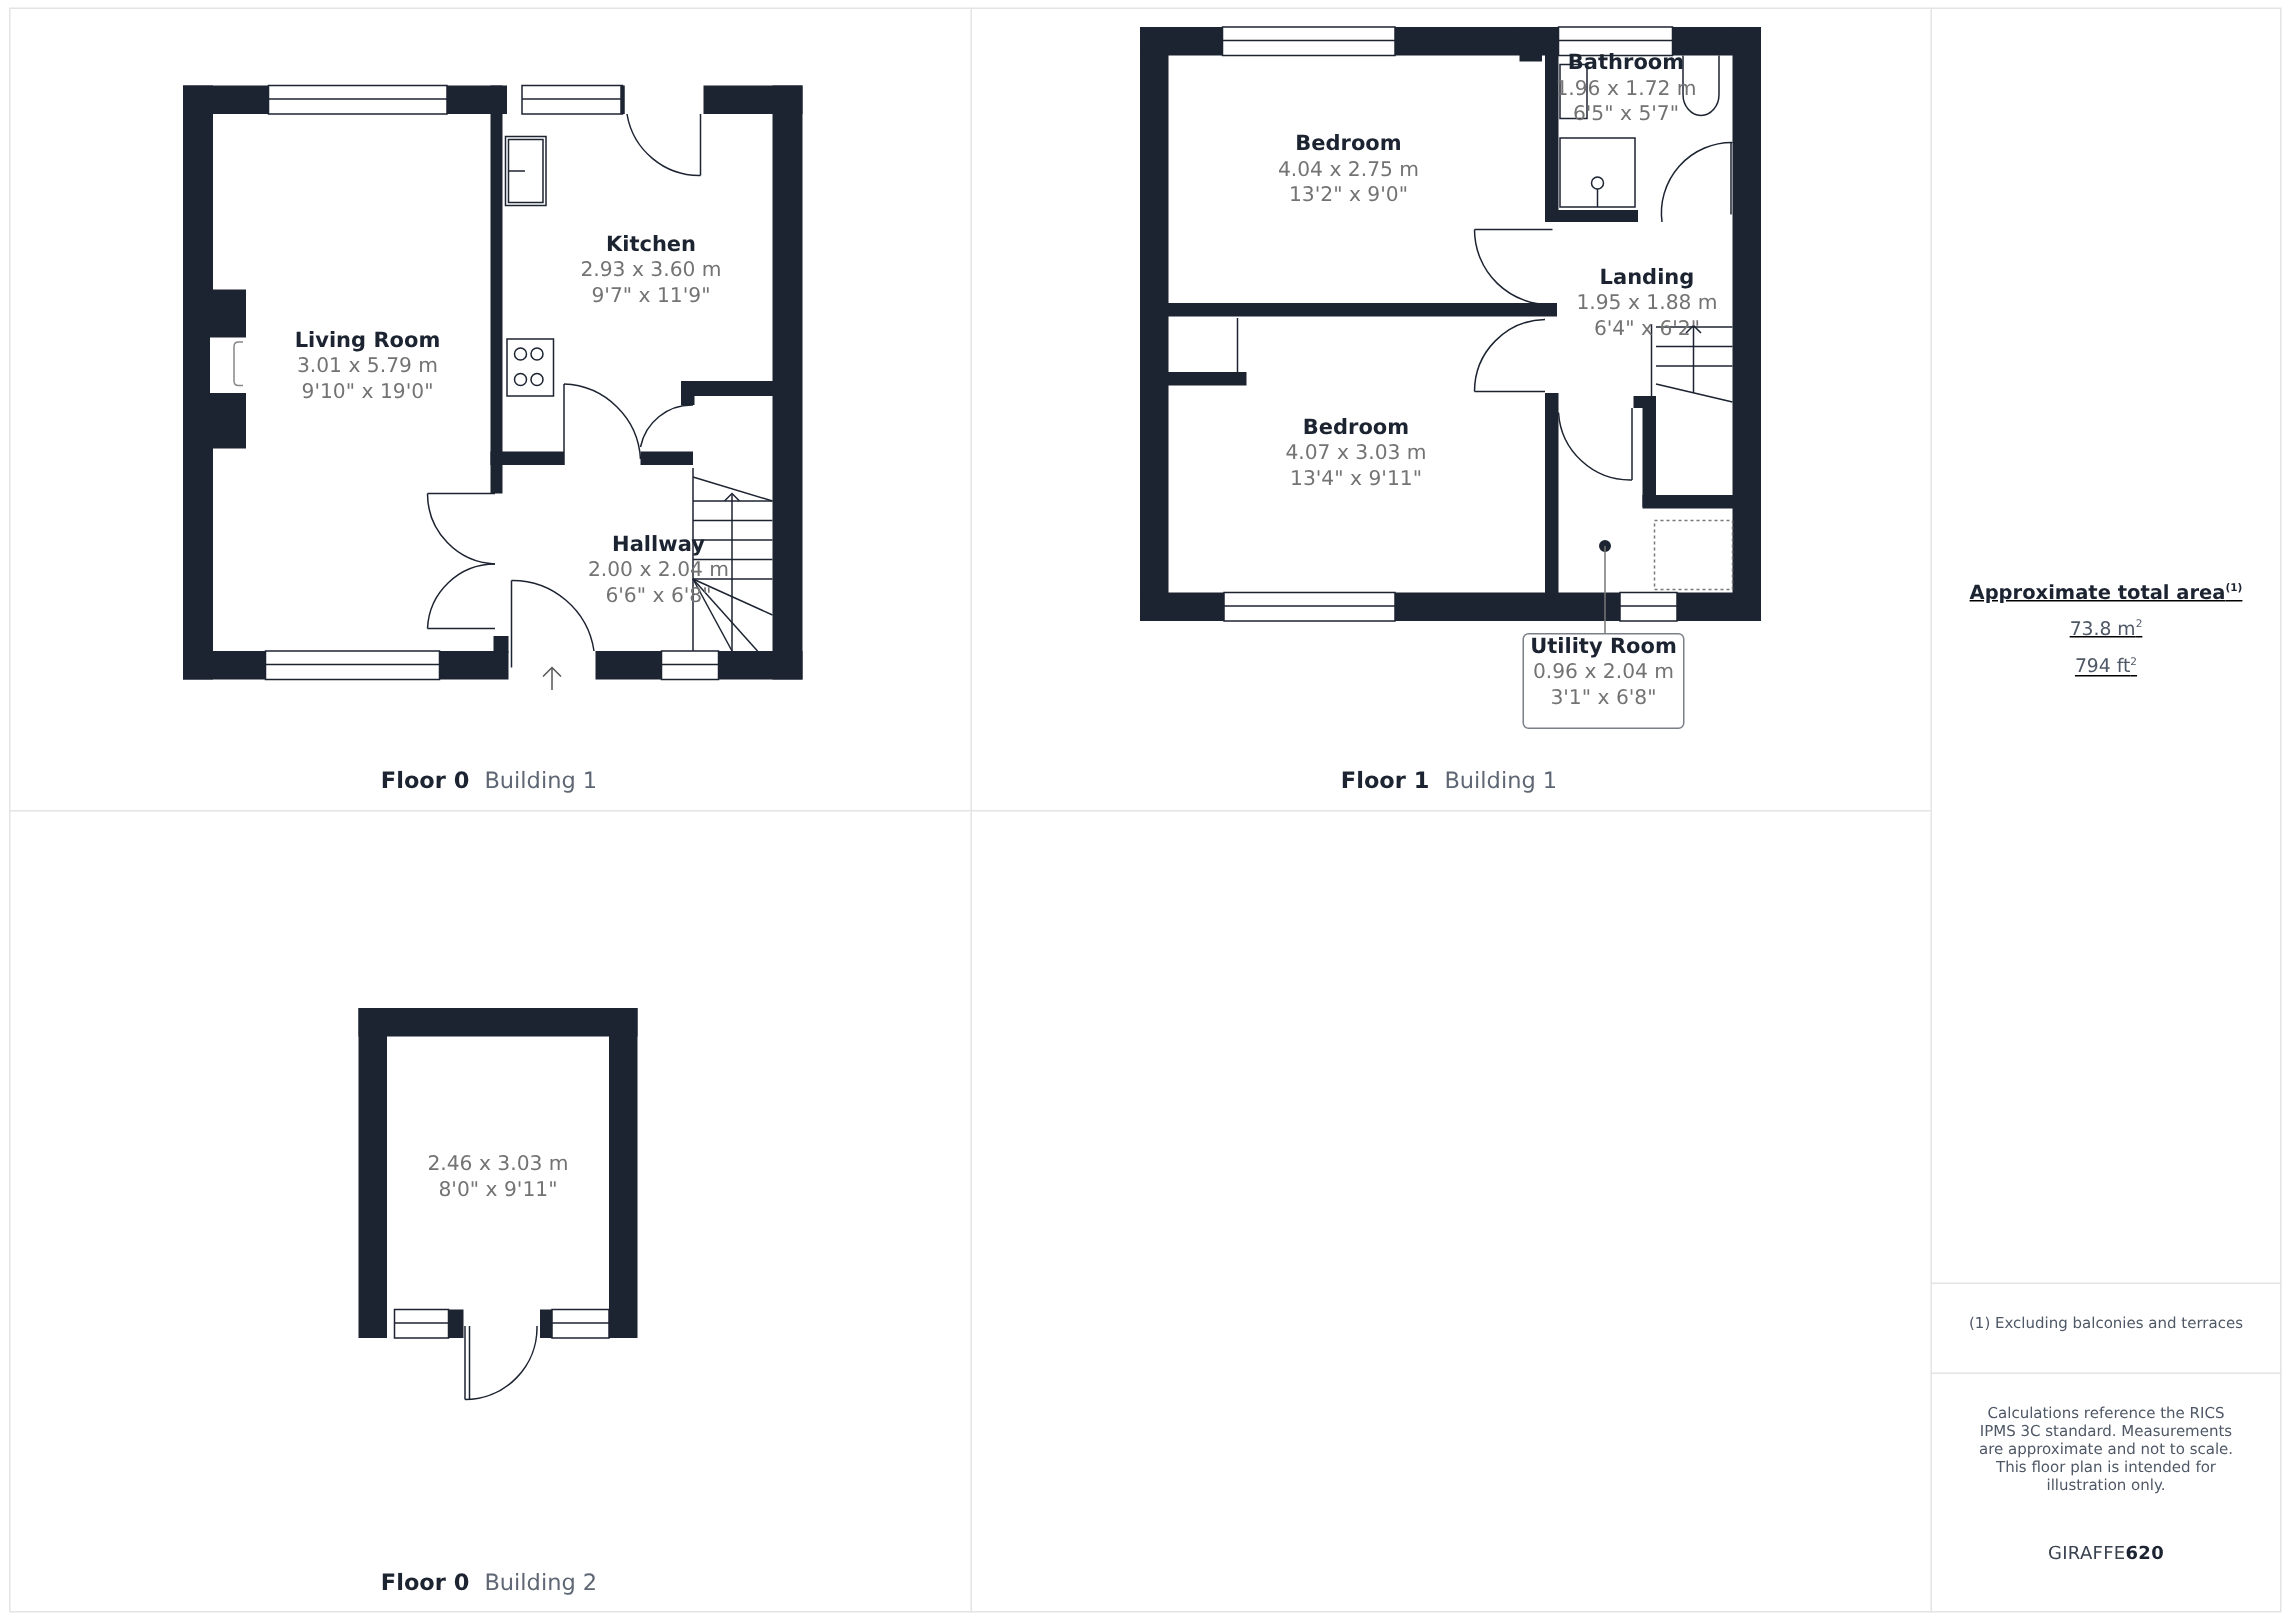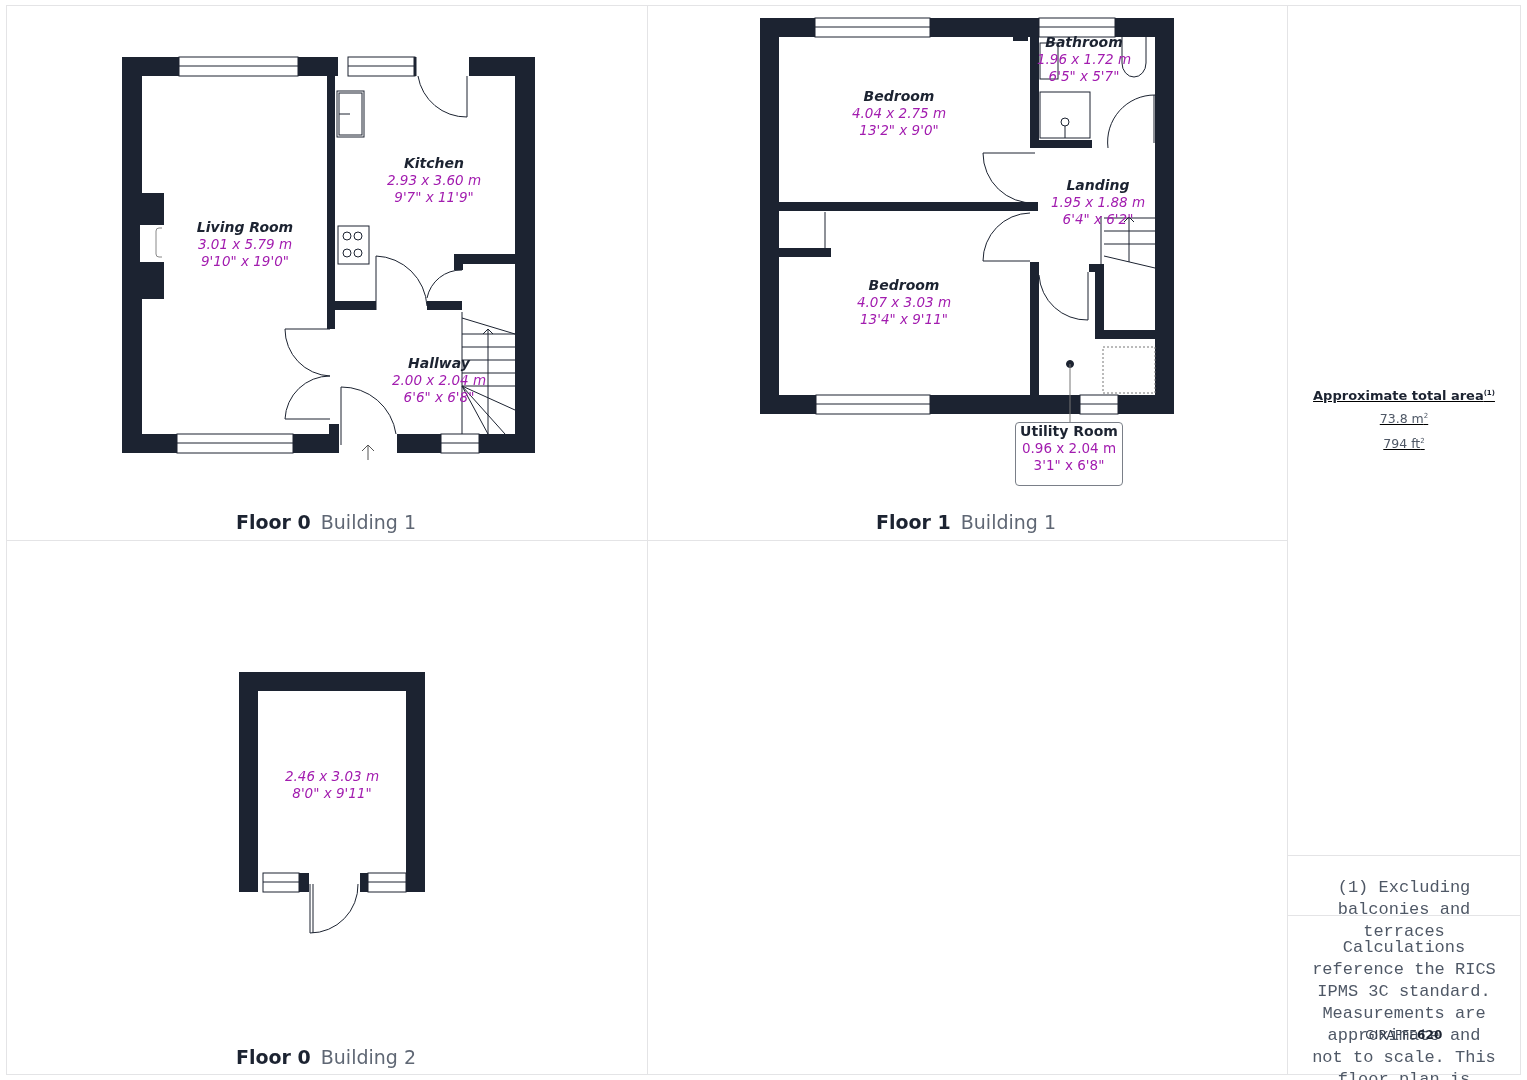--- a/index.html
+++ b/index.html
@@ -3,35 +3,35 @@
 <meta charset="utf-8">
 <style>
   html, body { margin: 0; padding: 0; background: #ffffff; }
   body { width: 1527px; height: 1080px; position: relative; overflow: hidden;
          font-family: "DejaVu Sans", "Liberation Sans", sans-serif; }
   .frame { position: absolute; left: 6px; top: 5px; width: 1515px; height: 1070px;
            border: 1px solid #e4e4e6; box-sizing: border-box; }
   .vline { position: absolute; width: 1px; background: #e4e4e6; }
   .hline { position: absolute; height: 1px; background: #e4e4e6; }
   .plan-svg { position: absolute; left: 0; top: 0; }
-  .room-label { position: absolute; text-align: center; transform: translateX(-50%); white-space: nowrap; line-height: 17px; font-style: italic; }
+  .room-label { position: absolute; text-align: center; transform: translateX(-50%); white-space: nowrap; line-height: 17px; }
   .room-name { font-size: 14px; font-weight: bold; color: #1c2331; display: block; }
-  .room-dim { font-size: 13.5px; color: #a21caf; display: block; }
-  .floor-caption { position: absolute; transform: translateX(-50%); white-space: nowrap; font-size: 19px; }
+  .room-dim { font-size: 13.5px; color: #737373; display: block; }
+  .floor-caption { position: absolute; transform: translateX(-50%); white-space: nowrap; font-size: 15px; }
   .floor-caption .fl { font-weight: bold; color: #1c2331; margin-right: 10px; }
   .floor-caption .bl { color: #5f6774; }
   .utility-box { position: absolute; left: 1015px; top: 422px; width: 108px; height: 64px;
                  border: 1px solid #7a7f88; border-radius: 4px; background: #fff; box-sizing: border-box;
                  text-align: center; padding-top: 0; line-height: 17px; }
   .side { position: absolute; left: 1288px; width: 232px; text-align: center; }
   .area-title { font-size: 13px; font-weight: bold; color: #1c2331; }
   .area-title sup { font-size: 7px; }
   .area-val { font-size: 12.5px; color: #4f5866; line-height: 22px; }
   .area-val sup { font-size: 7px; }
-  .note { font-size: 17px; color: #4f5866; line-height: 22px; padding: 0 24px; font-family: Liberation Mono, monospace; }
+  .note { font-size: 10px; color: #4f5866; line-height: 12px; padding: 0 24px; }
   .brand { font-size: 12px; color: #3a4250; letter-spacing: 0.2px; }
   .brand b { color: #1c2331; }
 </style>
 </head>
 <body>
 
 <div class="frame"></div>
 <div class="vline" style="left:647px; top:5px; height:1070px;"></div>
 <div class="vline" style="left:1287px; top:5px; height:1070px;"></div>
 <div class="hline" style="left:6px; top:540px; width:1281px;"></div>

